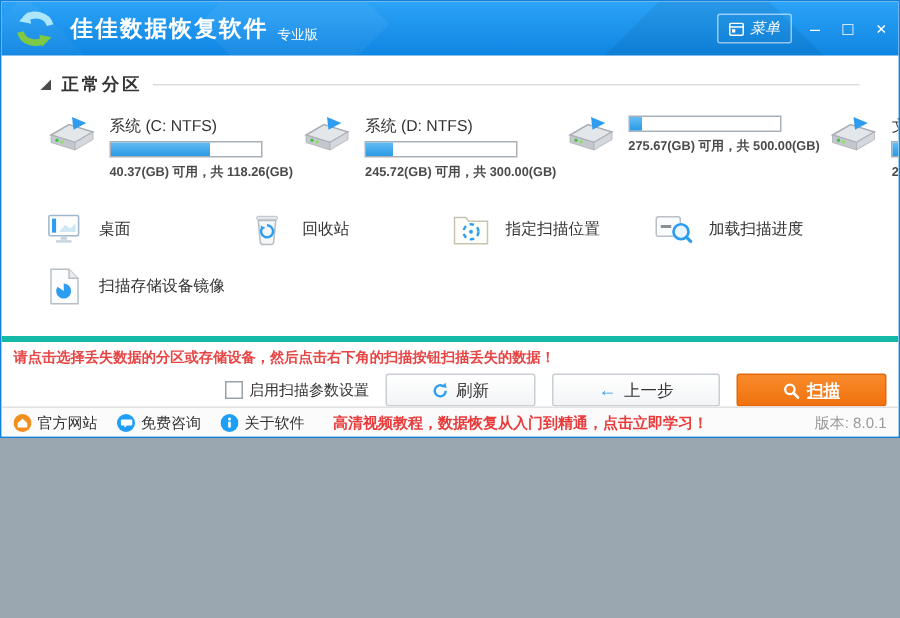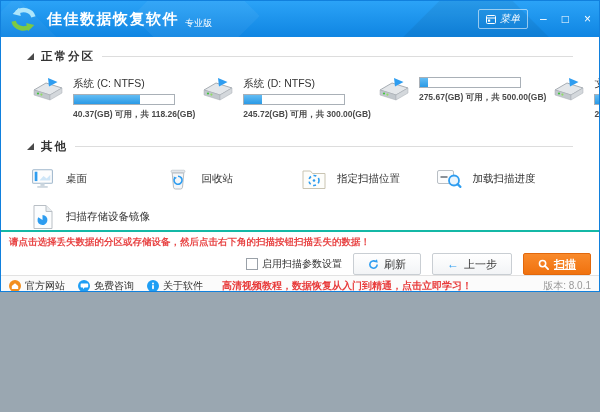--- a/index.html
+++ b/index.html
@@ -37,26 +37,26 @@
   .bar{width:100px;height:9px;border:1px solid #a9b0b7;background:#fff;}
   .bar-fill{height:100%;background:linear-gradient(180deg,#63bcf3,#2a9ae6);}
   .drive-cap{font-size:8.5px;color:#4a4a4a;font-weight:bold;margin-top:4px;white-space:nowrap;}
 
   .other-grid{display:grid;grid-template-columns:repeat(4,1fr);row-gap:11px;margin:0 2px;}
   .other-item{display:flex;align-items:center;gap:10px;cursor:pointer;font-family:Liberation Serif, serif;}
   .oicon{width:27px;height:27px;display:flex;align-items:center;justify-content:center;}
   .other-label{font-size:10.5px;color:#333;white-space:nowrap;}
 
   
-  .footer{flex:0 0 37px;border-top:2px solid #14b8a6;padding:3px 8px 0;box-sizing:border-box;background:#fff;}
+  .footer{flex:0 0 37px;border-top:4px solid #14b8a6;padding:3px 8px 0;box-sizing:border-box;background:#fff;}
   .warning{font-size:9.5px;color:#e84545;font-weight:bold;margin:1px 0 4px;}
   .controls{display:flex;align-items:center;justify-content:flex-end;gap:11px;}
   .chk{display:flex;align-items:center;gap:4px;font-size:10px;color:#333;cursor:pointer;}
   .chk-box{width:10px;height:10px;border:1px solid #9aa1a8;background:#fff;}
-  .btn{display:flex;align-items:center;gap:5px;height:22px;padding:0 14px;border:1px solid #c9ced3;
+  .btn{display:flex;align-items:center;gap:5px;height:22px;padding:0 30px;border:1px solid #c9ced3;
        border-radius:2px;background:linear-gradient(#ffffff,#f2f4f6);font-size:11px;color:#333;cursor:pointer;box-sizing:border-box;}
   .btn .arrow{color:#2e9df0;font-size:12px;font-weight:bold;}
   .btn-scan{background:linear-gradient(#f98a2b,#f0720f);border-color:#e2680c;color:#fff;font-weight:bold;text-decoration:underline;}
 
   
   .statusbar{flex:0 0 19px;background:#fbfbfb;border-top:1px solid #e2e2e2;display:flex;align-items:center;
              padding:0 8px;gap:13px;font-size:10px;color:#333;}
   .slink{display:flex;align-items:center;gap:4px;cursor:pointer;justify-content:center;}
   .promo{color:#e83c3c;font-weight:bold;margin-left:6px;cursor:pointer;}
   .version{margin-left:auto;color:#999;}
@@ -168,25 +168,20 @@
         <div class="drive-info">
           <div class="drive-name">文档 (F: NTFS)</div>
           <div class="bar">
               <div class="bar-fill" style="width: 17%;"></div>
             </div>
           <div class="drive-cap">273.75(GB) 可用，共 331.28(GB)</div>
         </div>
       </div>
     </div>
 
-    <div class="sec-head">
-      <span class="tri"></span>
-      <span class="sec-title">其他</span>
-      <span class="sec-line"></span>
-    </div>
 
     <div class="other-grid">
       <div class="other-item">
         <span class="oicon">
           <svg width="25" height="25" viewBox="0 0 24 24">
             <rect x="2.5" y="3.5" width="19" height="13" rx="1" fill="#fdfdfd" stroke="#9fb7cc"></rect>
             <rect x="4.5" y="5.5" width="2.6" height="9" fill="#2e9df0"></rect>
             <path d="M9 14 L13 9.5 L16 12 L19.5 8.5 V14 Z" fill="#cfe6f7"></path>
             <rect x="10" y="16.5" width="4" height="2.6" fill="#c9d4dd"></rect>
             <rect x="7" y="19.3" width="10" height="1.6" fill="#c9d4dd"></rect>

